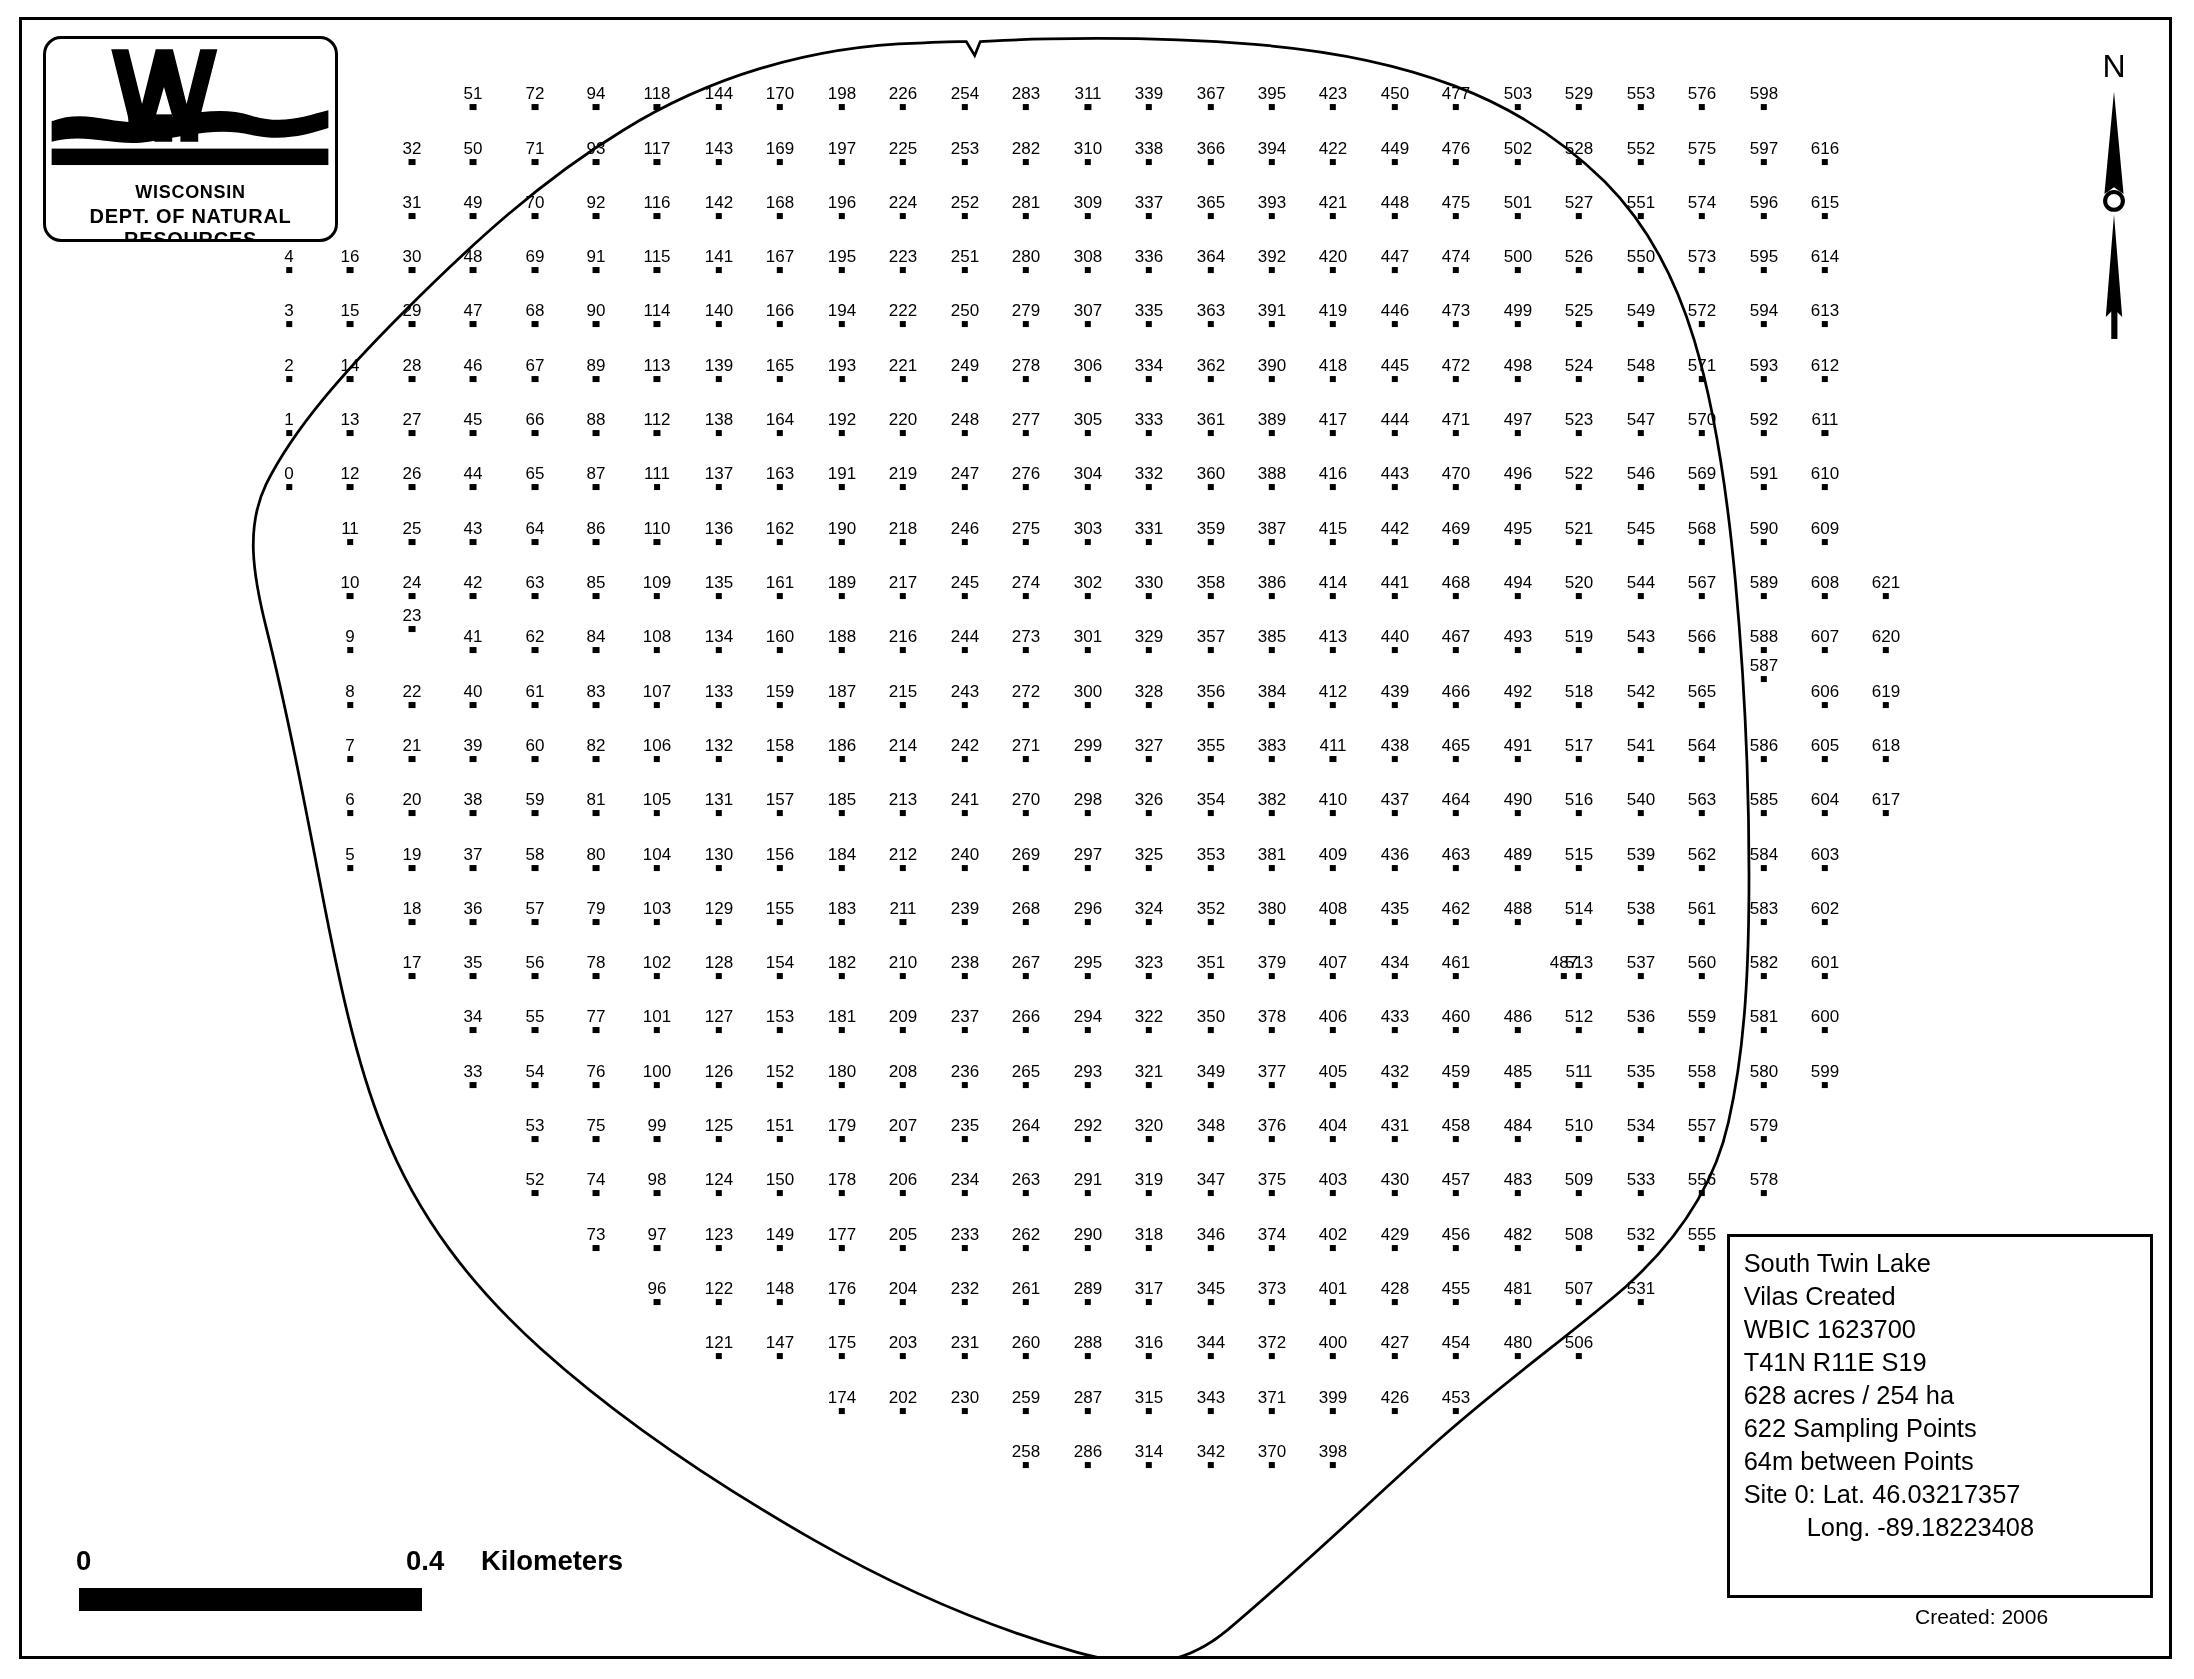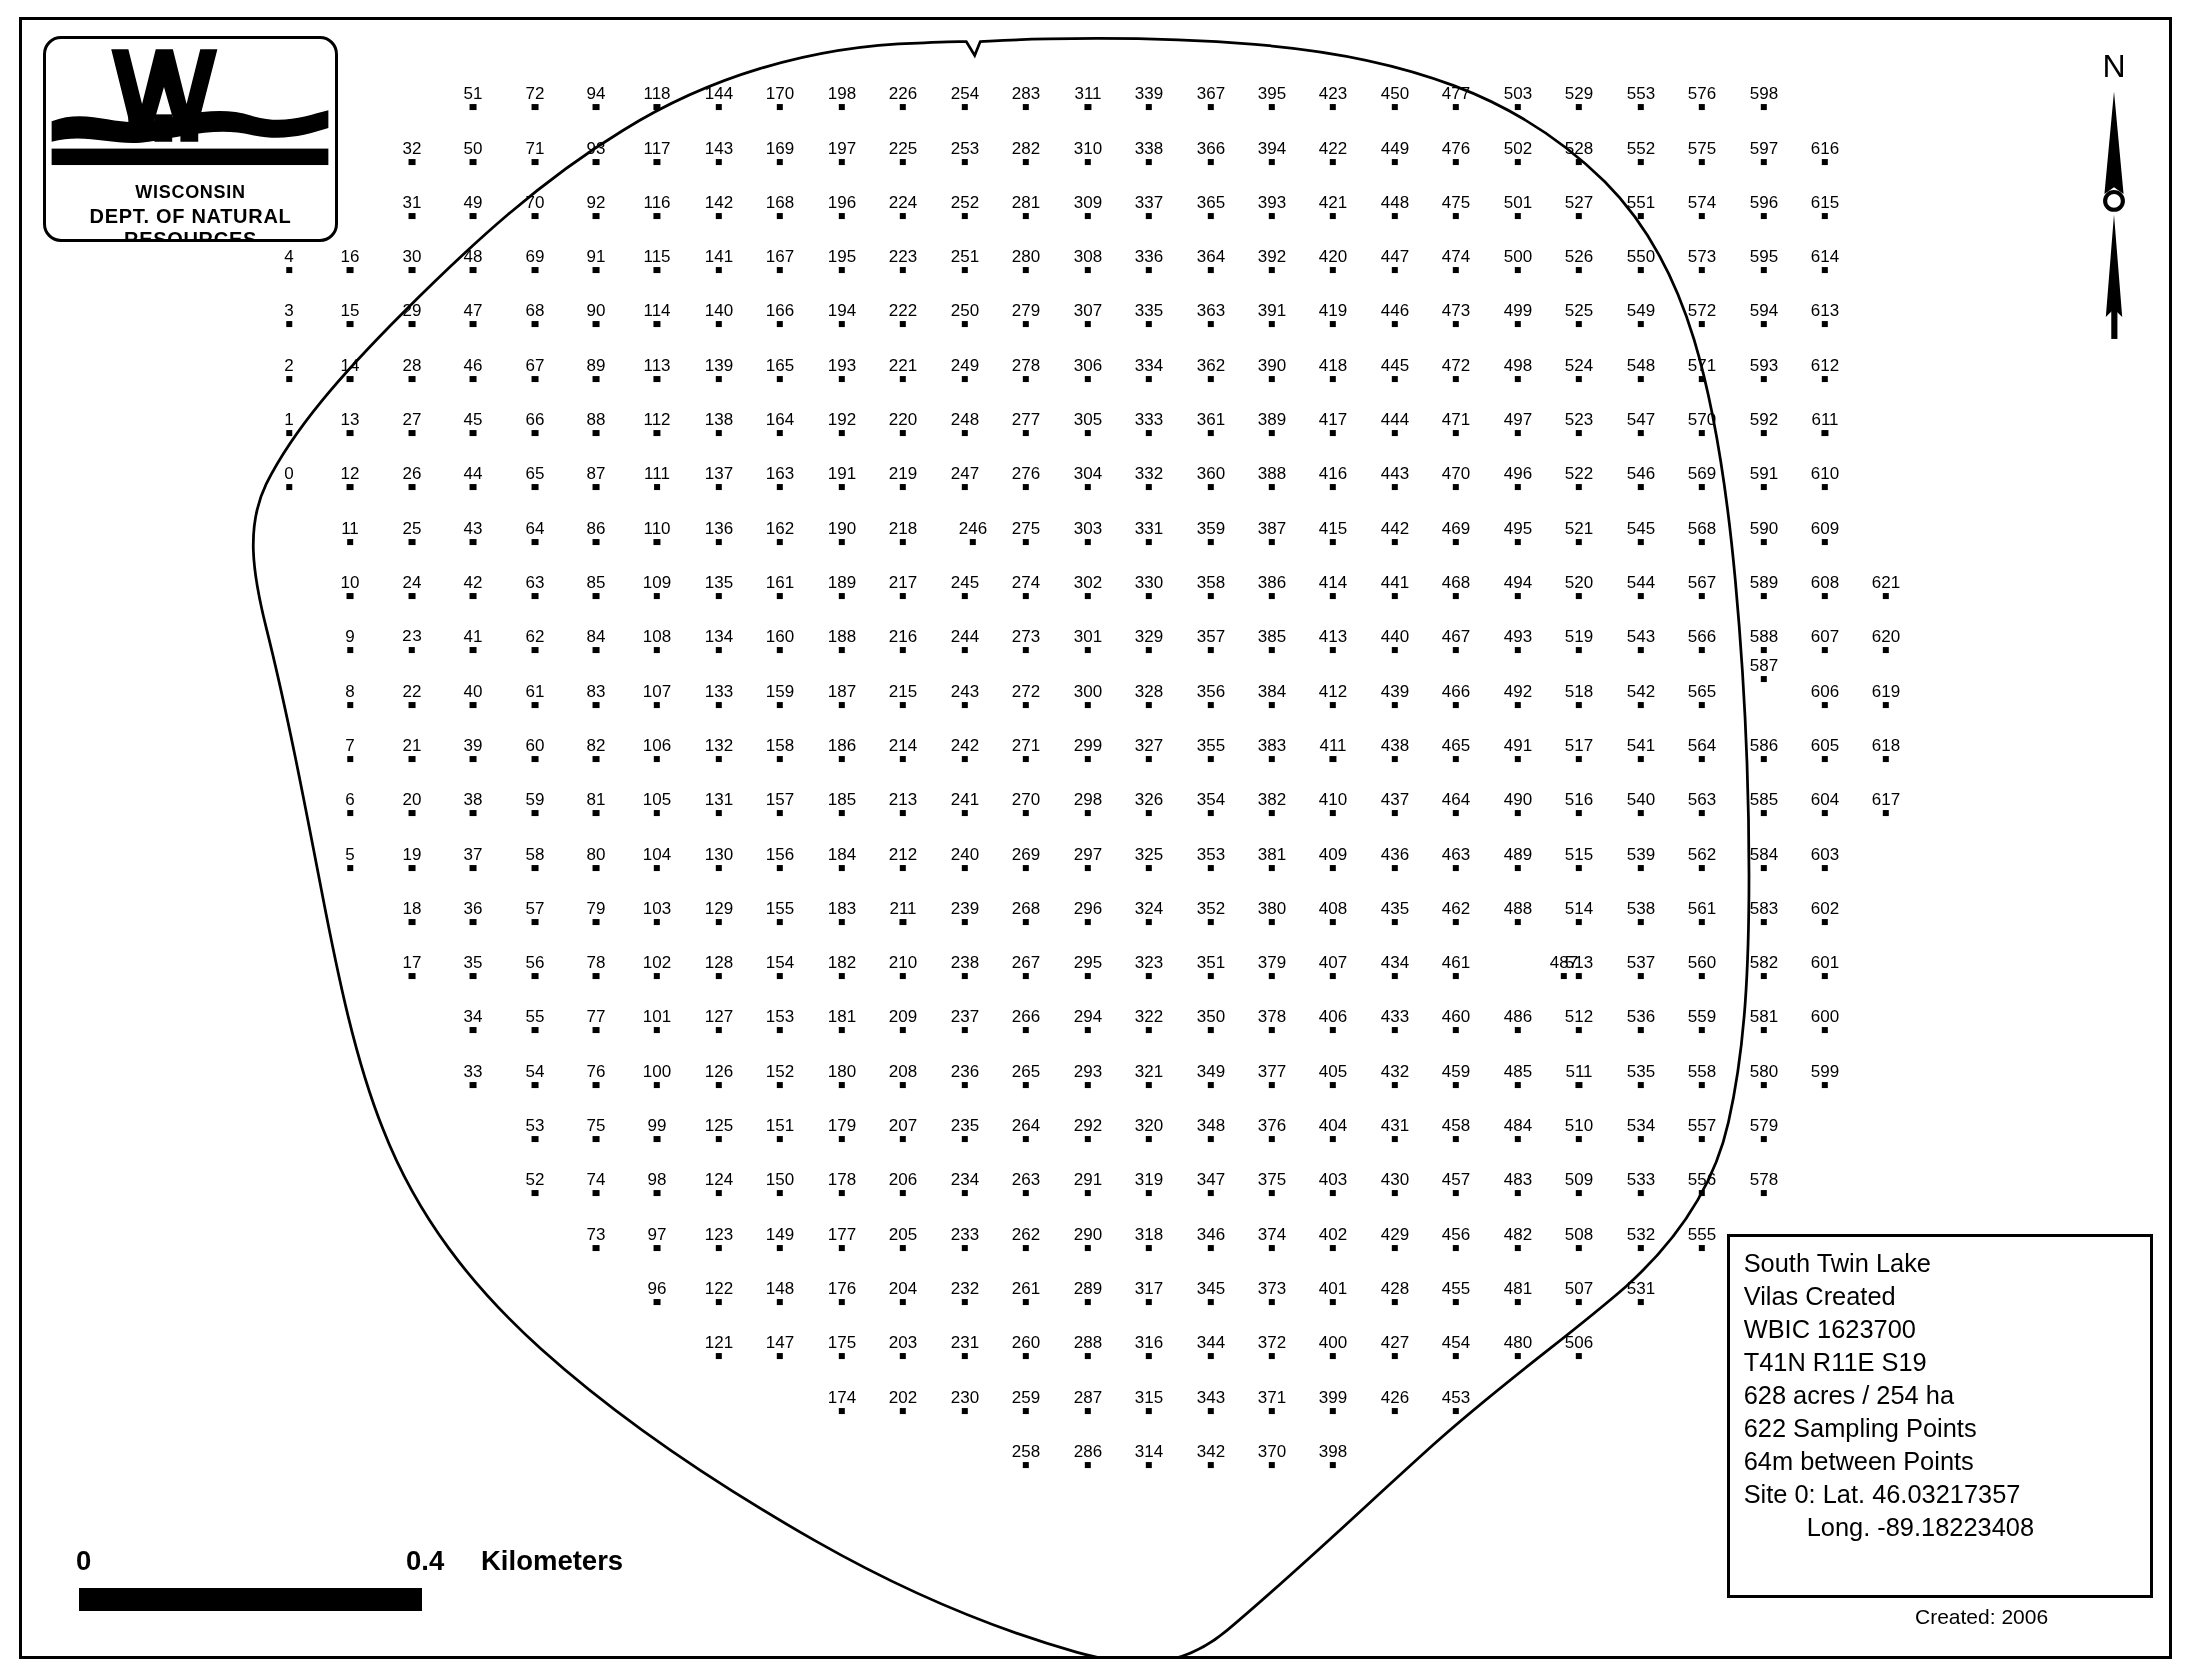--- a/index.html
+++ b/index.html
@@ -189,21 +189,21 @@
         <div class="pt" style="left:331px;top:407px;">13<span class="sq"></span></div>
         <div class="pt" style="left:331px;top:353px;">14<span class="sq"></span></div>
         <div class="pt" style="left:331px;top:298px;">15<span class="sq"></span></div>
         <div class="pt" style="left:331px;top:244px;">16<span class="sq"></span></div>
         <div class="pt" style="left:393px;top:950px;">17<span class="sq"></span></div>
         <div class="pt" style="left:393px;top:896px;">18<span class="sq"></span></div>
         <div class="pt" style="left:393px;top:842px;">19<span class="sq"></span></div>
         <div class="pt" style="left:393px;top:787px;">20<span class="sq"></span></div>
         <div class="pt" style="left:393px;top:733px;">21<span class="sq"></span></div>
         <div class="pt" style="left:393px;top:679px;">22<span class="sq"></span></div>
-        <div class="pt" style="left:393px;top:624px;font-family:Liberation Mono, monospace;">23<span class="sq"></span></div>
+        <div class="pt" style="left:393px;top:603px;">23<span class="sq"></span></div>
         <div class="pt" style="left:393px;top:570px;">24<span class="sq"></span></div>
         <div class="pt" style="left:393px;top:516px;">25<span class="sq"></span></div>
         <div class="pt" style="left:393px;top:461px;">26<span class="sq"></span></div>
         <div class="pt" style="left:393px;top:407px;">27<span class="sq"></span></div>
         <div class="pt" style="left:393px;top:353px;">28<span class="sq"></span></div>
         <div class="pt" style="left:393px;top:298px;">29<span class="sq"></span></div>
         <div class="pt" style="left:393px;top:244px;">30<span class="sq"></span></div>
         <div class="pt" style="left:393px;top:190px;">31<span class="sq"></span></div>
         <div class="pt" style="left:393px;top:136px;">32<span class="sq"></span></div>
         <div class="pt" style="left:454px;top:1059px;">33<span class="sq"></span></div>
@@ -398,21 +398,21 @@
         <div class="pt" style="left:946px;top:1059px;">236<span class="sq"></span></div>
         <div class="pt" style="left:946px;top:1004px;">237<span class="sq"></span></div>
         <div class="pt" style="left:946px;top:950px;">238<span class="sq"></span></div>
         <div class="pt" style="left:946px;top:896px;">239<span class="sq"></span></div>
         <div class="pt" style="left:946px;top:842px;">240<span class="sq"></span></div>
         <div class="pt" style="left:946px;top:787px;">241<span class="sq"></span></div>
         <div class="pt" style="left:946px;top:733px;">242<span class="sq"></span></div>
         <div class="pt" style="left:946px;top:679px;">243<span class="sq"></span></div>
         <div class="pt" style="left:946px;top:624px;">244<span class="sq"></span></div>
         <div class="pt" style="left:946px;top:570px;">245<span class="sq"></span></div>
-        <div class="pt" style="left:946px;top:516px;margin-left:8px;">246<span class="sq"></span></div>
+        <div class="pt" style="left:946px;top:516px;">246<span class="sq"></span></div>
         <div class="pt" style="left:946px;top:461px;">247<span class="sq"></span></div>
         <div class="pt" style="left:946px;top:407px;">248<span class="sq"></span></div>
         <div class="pt" style="left:946px;top:353px;">249<span class="sq"></span></div>
         <div class="pt" style="left:946px;top:298px;">250<span class="sq"></span></div>
         <div class="pt" style="left:946px;top:244px;">251<span class="sq"></span></div>
         <div class="pt" style="left:946px;top:190px;">252<span class="sq"></span></div>
         <div class="pt" style="left:946px;top:136px;">253<span class="sq"></span></div>
         <div class="pt" style="left:946px;top:81px;">254<span class="sq"></span></div>
         <div class="pt" style="left:1007px;top:1439px;">258<span class="sq"></span></div>
         <div class="pt" style="left:1007px;top:1385px;">259<span class="sq"></span></div>

